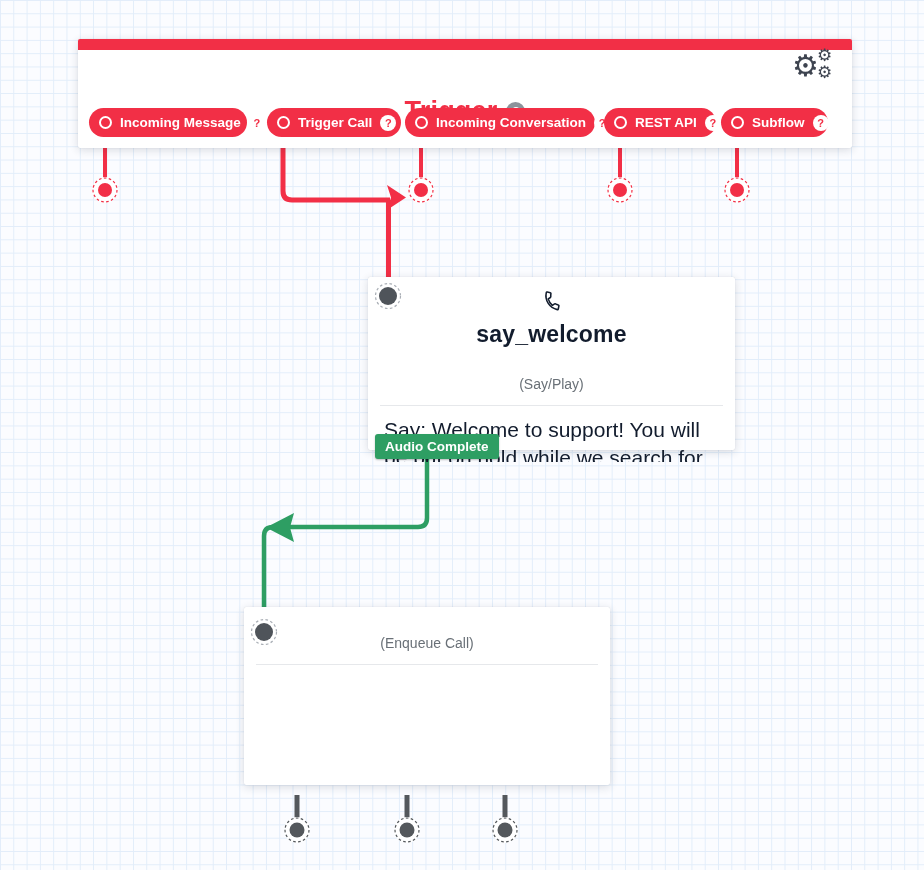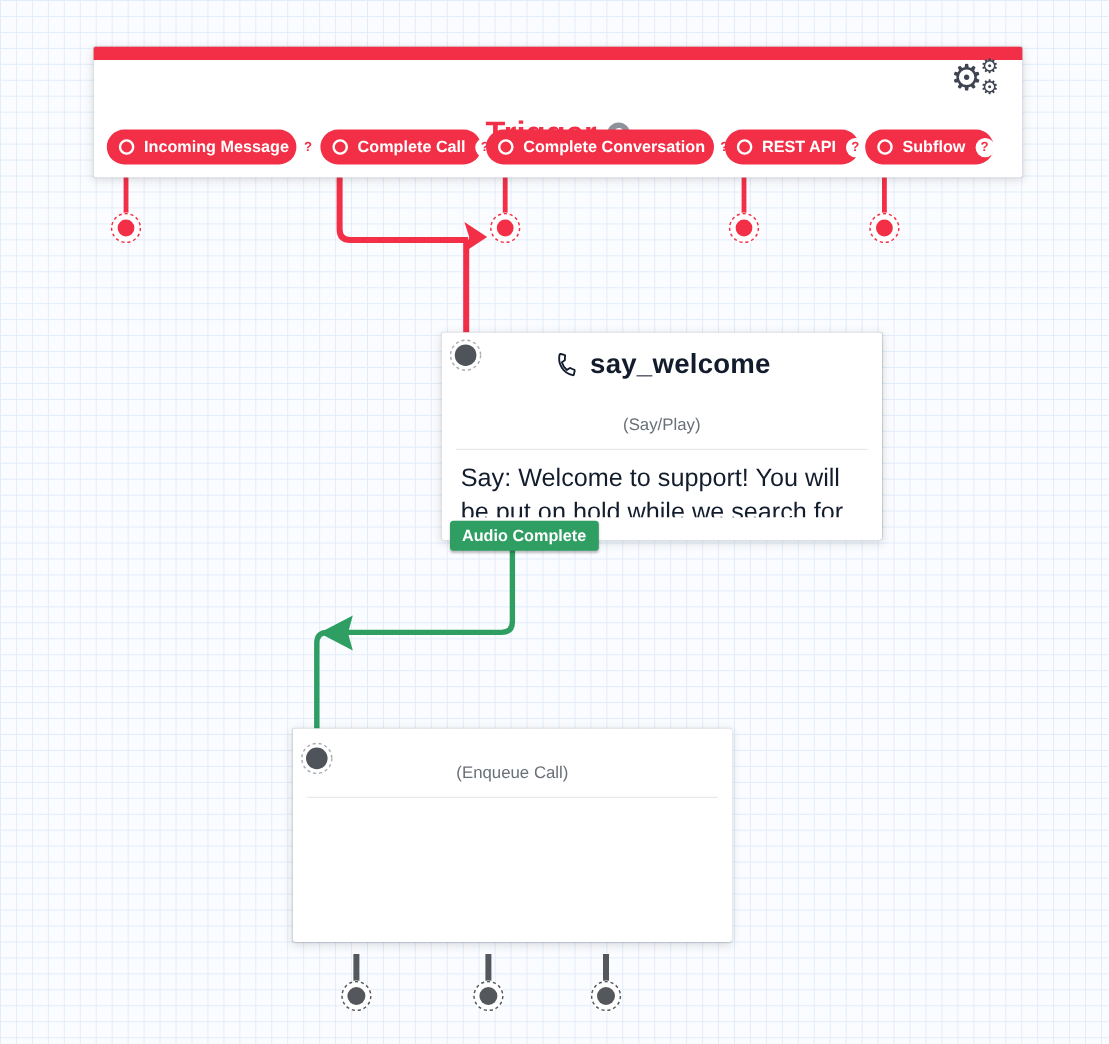--- a/index.html
+++ b/index.html
@@ -50,21 +50,21 @@
     background:var(--red); border-radius:15px; color:#fff;
     display:flex; align-items:center; padding:0 10px; gap:8px; cursor:pointer;
   }
   .pill .radio{width:13px; height:13px; border:2px solid #fff; border-radius:50%; flex:none;}
   .pill .lbl{flex:1; text-align:center; font-size:13.5px; font-weight:bold; white-space:nowrap;}
   .pill .q{
     width:16px; height:16px; border-radius:50%; background:#fff; color:var(--red);
     display:flex; justify-content:center; align-items:center; font-size:11px; font-weight:bold; flex:none;
   }
   
-  .w-title-row{display:flex; justify-content:center; align-items:center; gap:9px; margin-top:13px; color:var(--ink);}
+  .w-title-row{display:flex; justify-content:center; align-items:center; gap:9px; margin-top:13px; color:var(--ink);flex-direction:column;}
   .w-title{font-size:23px; font-weight:600; letter-spacing:.2px;}
   .w-sub{text-align:center; color:var(--muted); font-size:14px; margin-top:28px;}
   .w-div{height:1px; background:var(--divider); margin:13px 12px 0 12px;}
   .w-body{margin:10px 16px 0 16px; color:var(--ink); font-size:21px; line-height:1.34;}
   .say-card{left:368px; top:277px; width:367px; height:173px;}
   .say-body{max-height:46px; overflow:hidden;}
   .find-card{left:244px; top:607px; width:366px; height:178px;}
   .redaction{display:inline-block; width:331px; height:22px; background:var(--redaction); vertical-align:-4px; margin-left:1px;}
   .badge{
     position:absolute; z-index:3; color:#fff; font-size:13.5px; font-weight:600;
@@ -160,26 +160,26 @@
     </div>
   </div>
 
   <div class="pill" style="left:89px; width:158px;">
     <span class="radio"></span>
     <span class="lbl">Incoming Message</span>
     <span class="q">?</span>
   </div>
   <div class="pill" style="left:267px; width:134px;">
     <span class="radio"></span>
-    <span class="lbl">Complete Call</span>
+    <span class="lbl">Trigger Call</span>
     <span class="q">?</span>
   </div>
   <div class="pill" style="left:405px; width:190px;">
     <span class="radio"></span>
-    <span class="lbl">Complete Conversation</span>
+    <span class="lbl">Incoming Conversation</span>
     <span class="q">?</span>
   </div>
   <div class="pill" style="left:604px; width:112px;">
     <span class="radio"></span>
     <span class="lbl">REST API</span>
     <span class="q">?</span>
   </div>
   <div class="pill" style="left:721px; width:107px;">
     <span class="radio"></span>
     <span class="lbl">Subflow</span>

